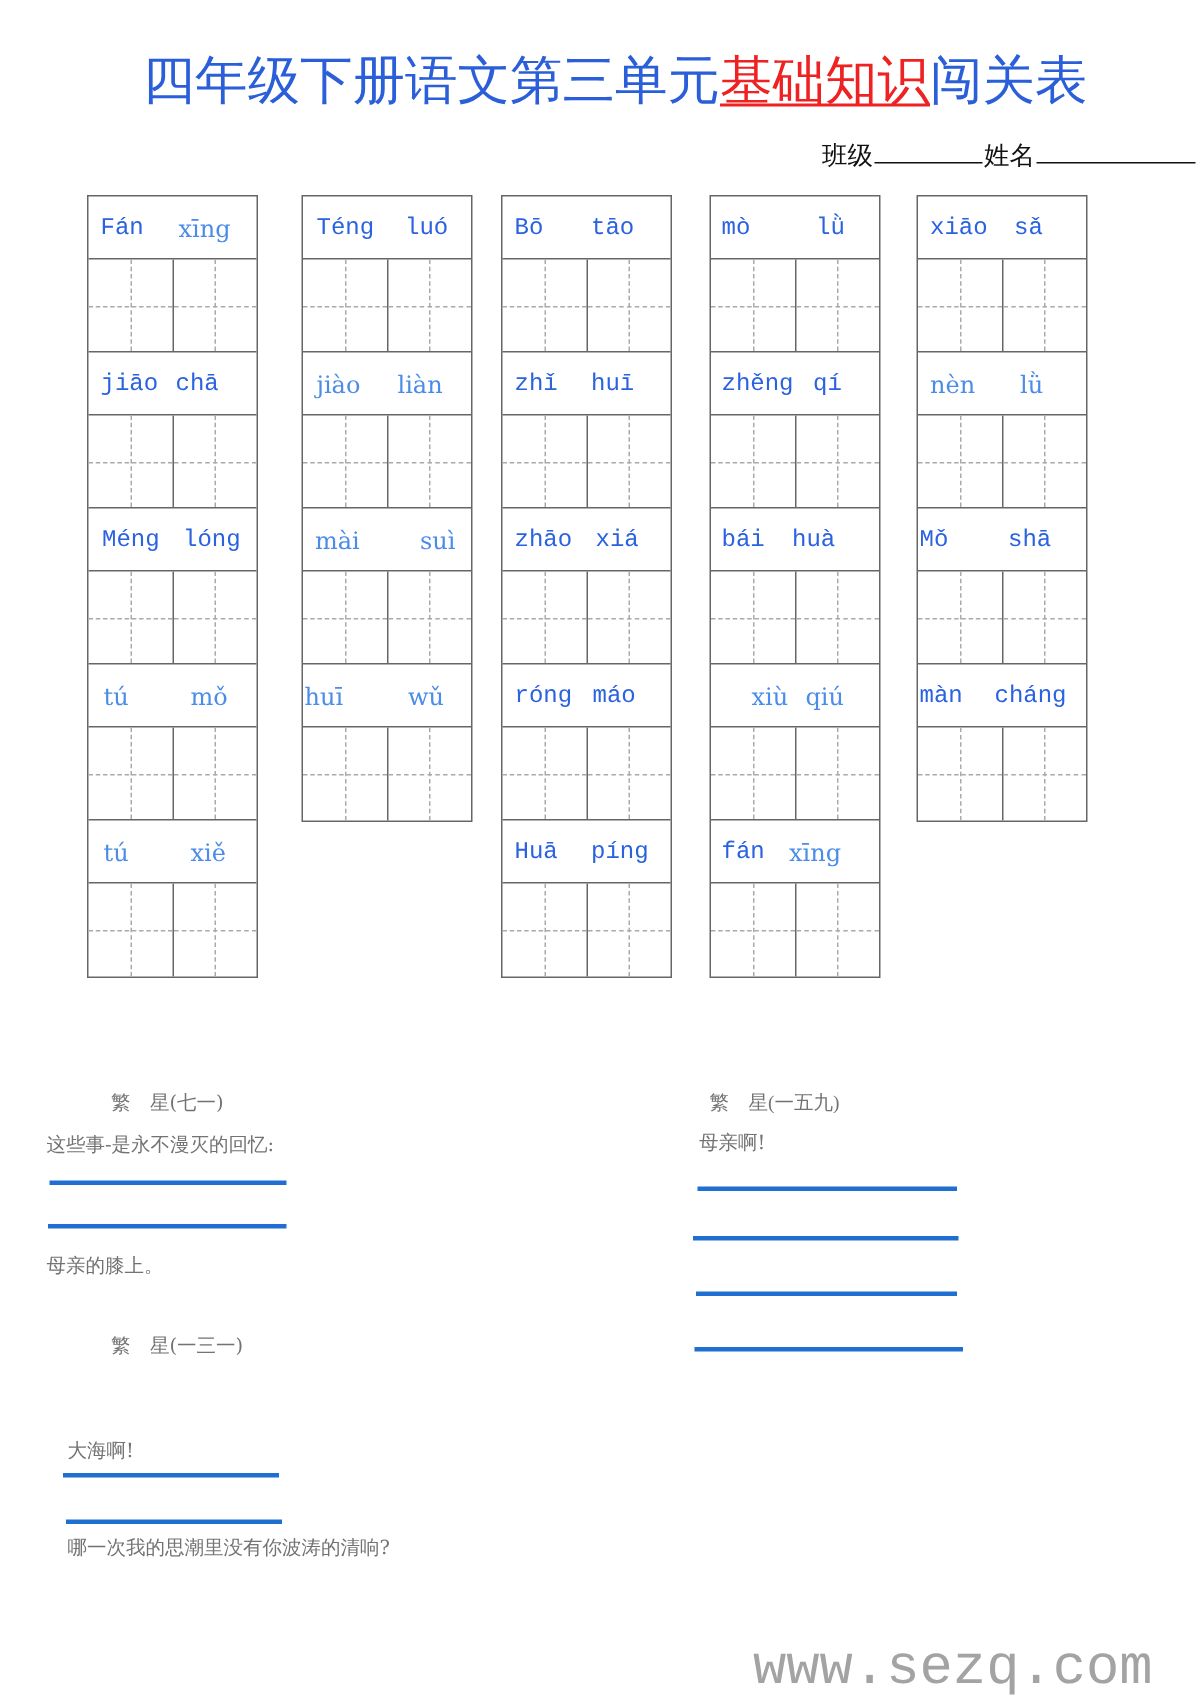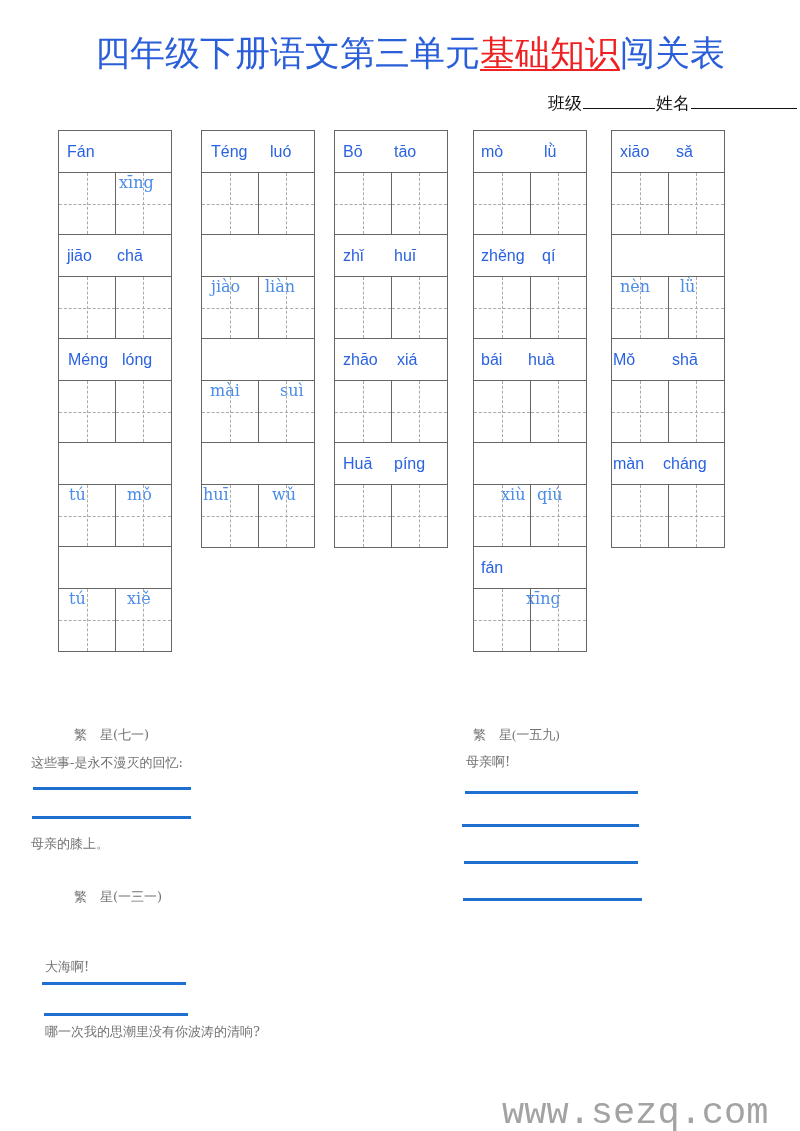--- a/index.html
+++ b/index.html
@@ -7,22 +7,22 @@
          font-family: "DejaVu Serif", serif; }
   .title { position: absolute; left: 0; top: 30px; width: 820px; text-align: center;
            font-size: 35px; color: #2b5fd9; letter-spacing: 0px; font-family: "DejaVu Serif", serif; }
   .title .hl { color: #ee2222; text-decoration: underline; text-decoration-thickness: 2px; text-underline-offset: 4px; }
   .classline { position: absolute; left: 548px; top: 92px; font-size: 17px; color: #111; font-family: "DejaVu Serif", serif; }
   .classline .blank { display: inline-block; width: 72px; border-bottom: 1px solid #111; height: 16px; vertical-align: baseline; margin: 0 1px; }
   .classline .blank2 { width: 106px; }
 
   .col { position: absolute; top: 130px; width: 114px; border: 1px solid #666; box-sizing: border-box; }
   .blk-head { height: 42px; border-bottom: 1px solid #666; position: relative; box-sizing: border-box; }
-  .blk-head span { position: absolute; top: 12px; font-size: 16px; color: #2a62e0; font-family: Liberation Sans, sans-serif; white-space: nowrap; }
-  .blk-head span.serif { font-family: "DejaVu Serif", serif; color: #4a8ce8; margin-top: 30px; }
+  .blk-head span { position: absolute; top: 12px; font-size: 16px; color: #2a62e0; font-family: Liberation Mono, monospace; white-space: nowrap; }
+  .blk-head span.serif { font-family: "DejaVu Serif", serif; color: #4a8ce8; }
   .blk-grid { height: 62px; display: flex; box-sizing: border-box; }
   .blk:not(:last-child) .blk-grid { border-bottom: 1px solid #666; }
   .cell { flex: 1; position: relative; }
   .cell + .cell { border-left: 1px solid #666; }
   .cell::before { content: ""; position: absolute; left: 50%; top: 0; bottom: 0; border-left: 1px dashed #aaa; }
   .cell::after { content: ""; position: absolute; top: 50%; left: 0; right: 0; border-top: 1px dashed #aaa; }
 
   .poem { position: absolute; color: #737373; font-size: 13px; font-family: "DejaVu Serif", serif; white-space: nowrap; }
   .line { position: absolute; height: 3px; background: #1f6fd0; }
   .watermark { position: absolute; left: 502px; top: 1092px; font-size: 37px; color: #a3a3a3;
@@ -161,20 +161,30 @@
       <span style="left:8px">zhāo</span>
       <span style="left:62px">xiá</span>
     </div>
     <div class="blk-grid">
         <div class="cell"></div>
         <div class="cell"></div>
       </div>
   </div>
   <div class="blk">
     <div class="blk-head">
+      <span style="left:8px">róng</span>
+      <span style="left:60px">máo</span>
+    </div>
+    <div class="blk-grid">
+        <div class="cell"></div>
+        <div class="cell"></div>
+      </div>
+  </div>
+  <div class="blk">
+    <div class="blk-head">
       <span style="left:8px">Huā</span>
       <span style="left:59px">píng</span>
     </div>
     <div class="blk-grid">
         <div class="cell"></div>
         <div class="cell"></div>
       </div>
   </div>
 </div>
 

